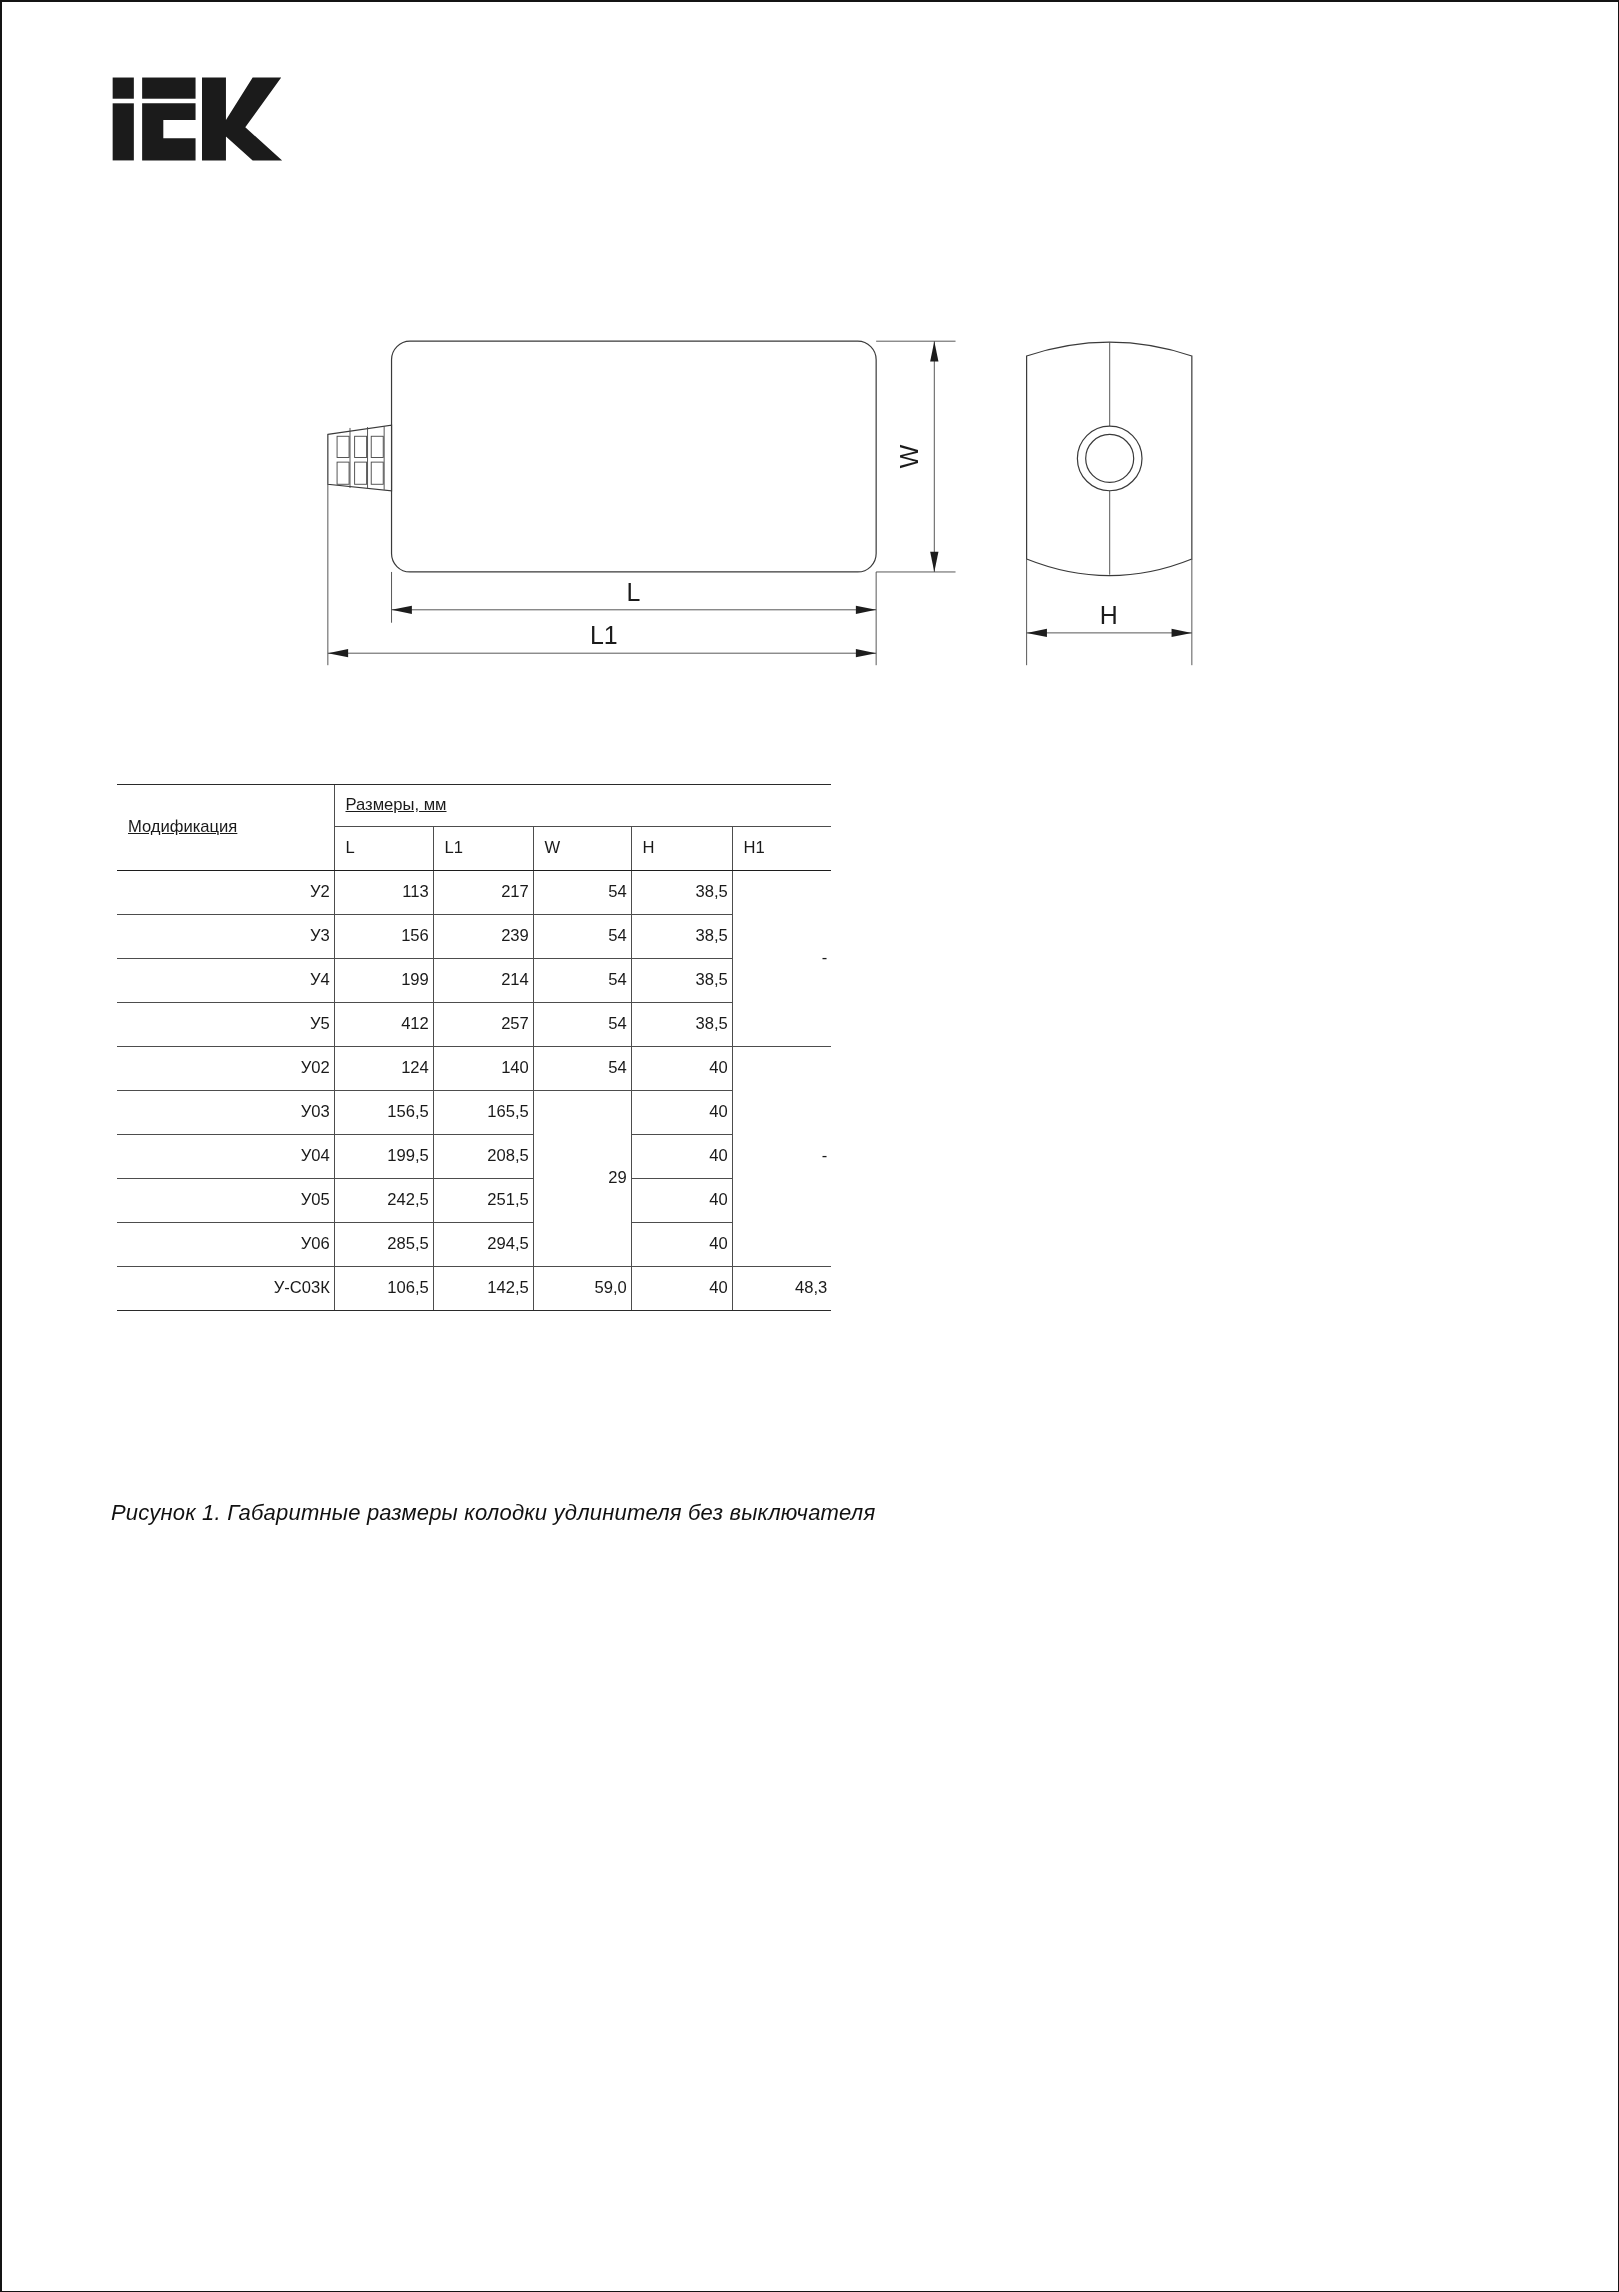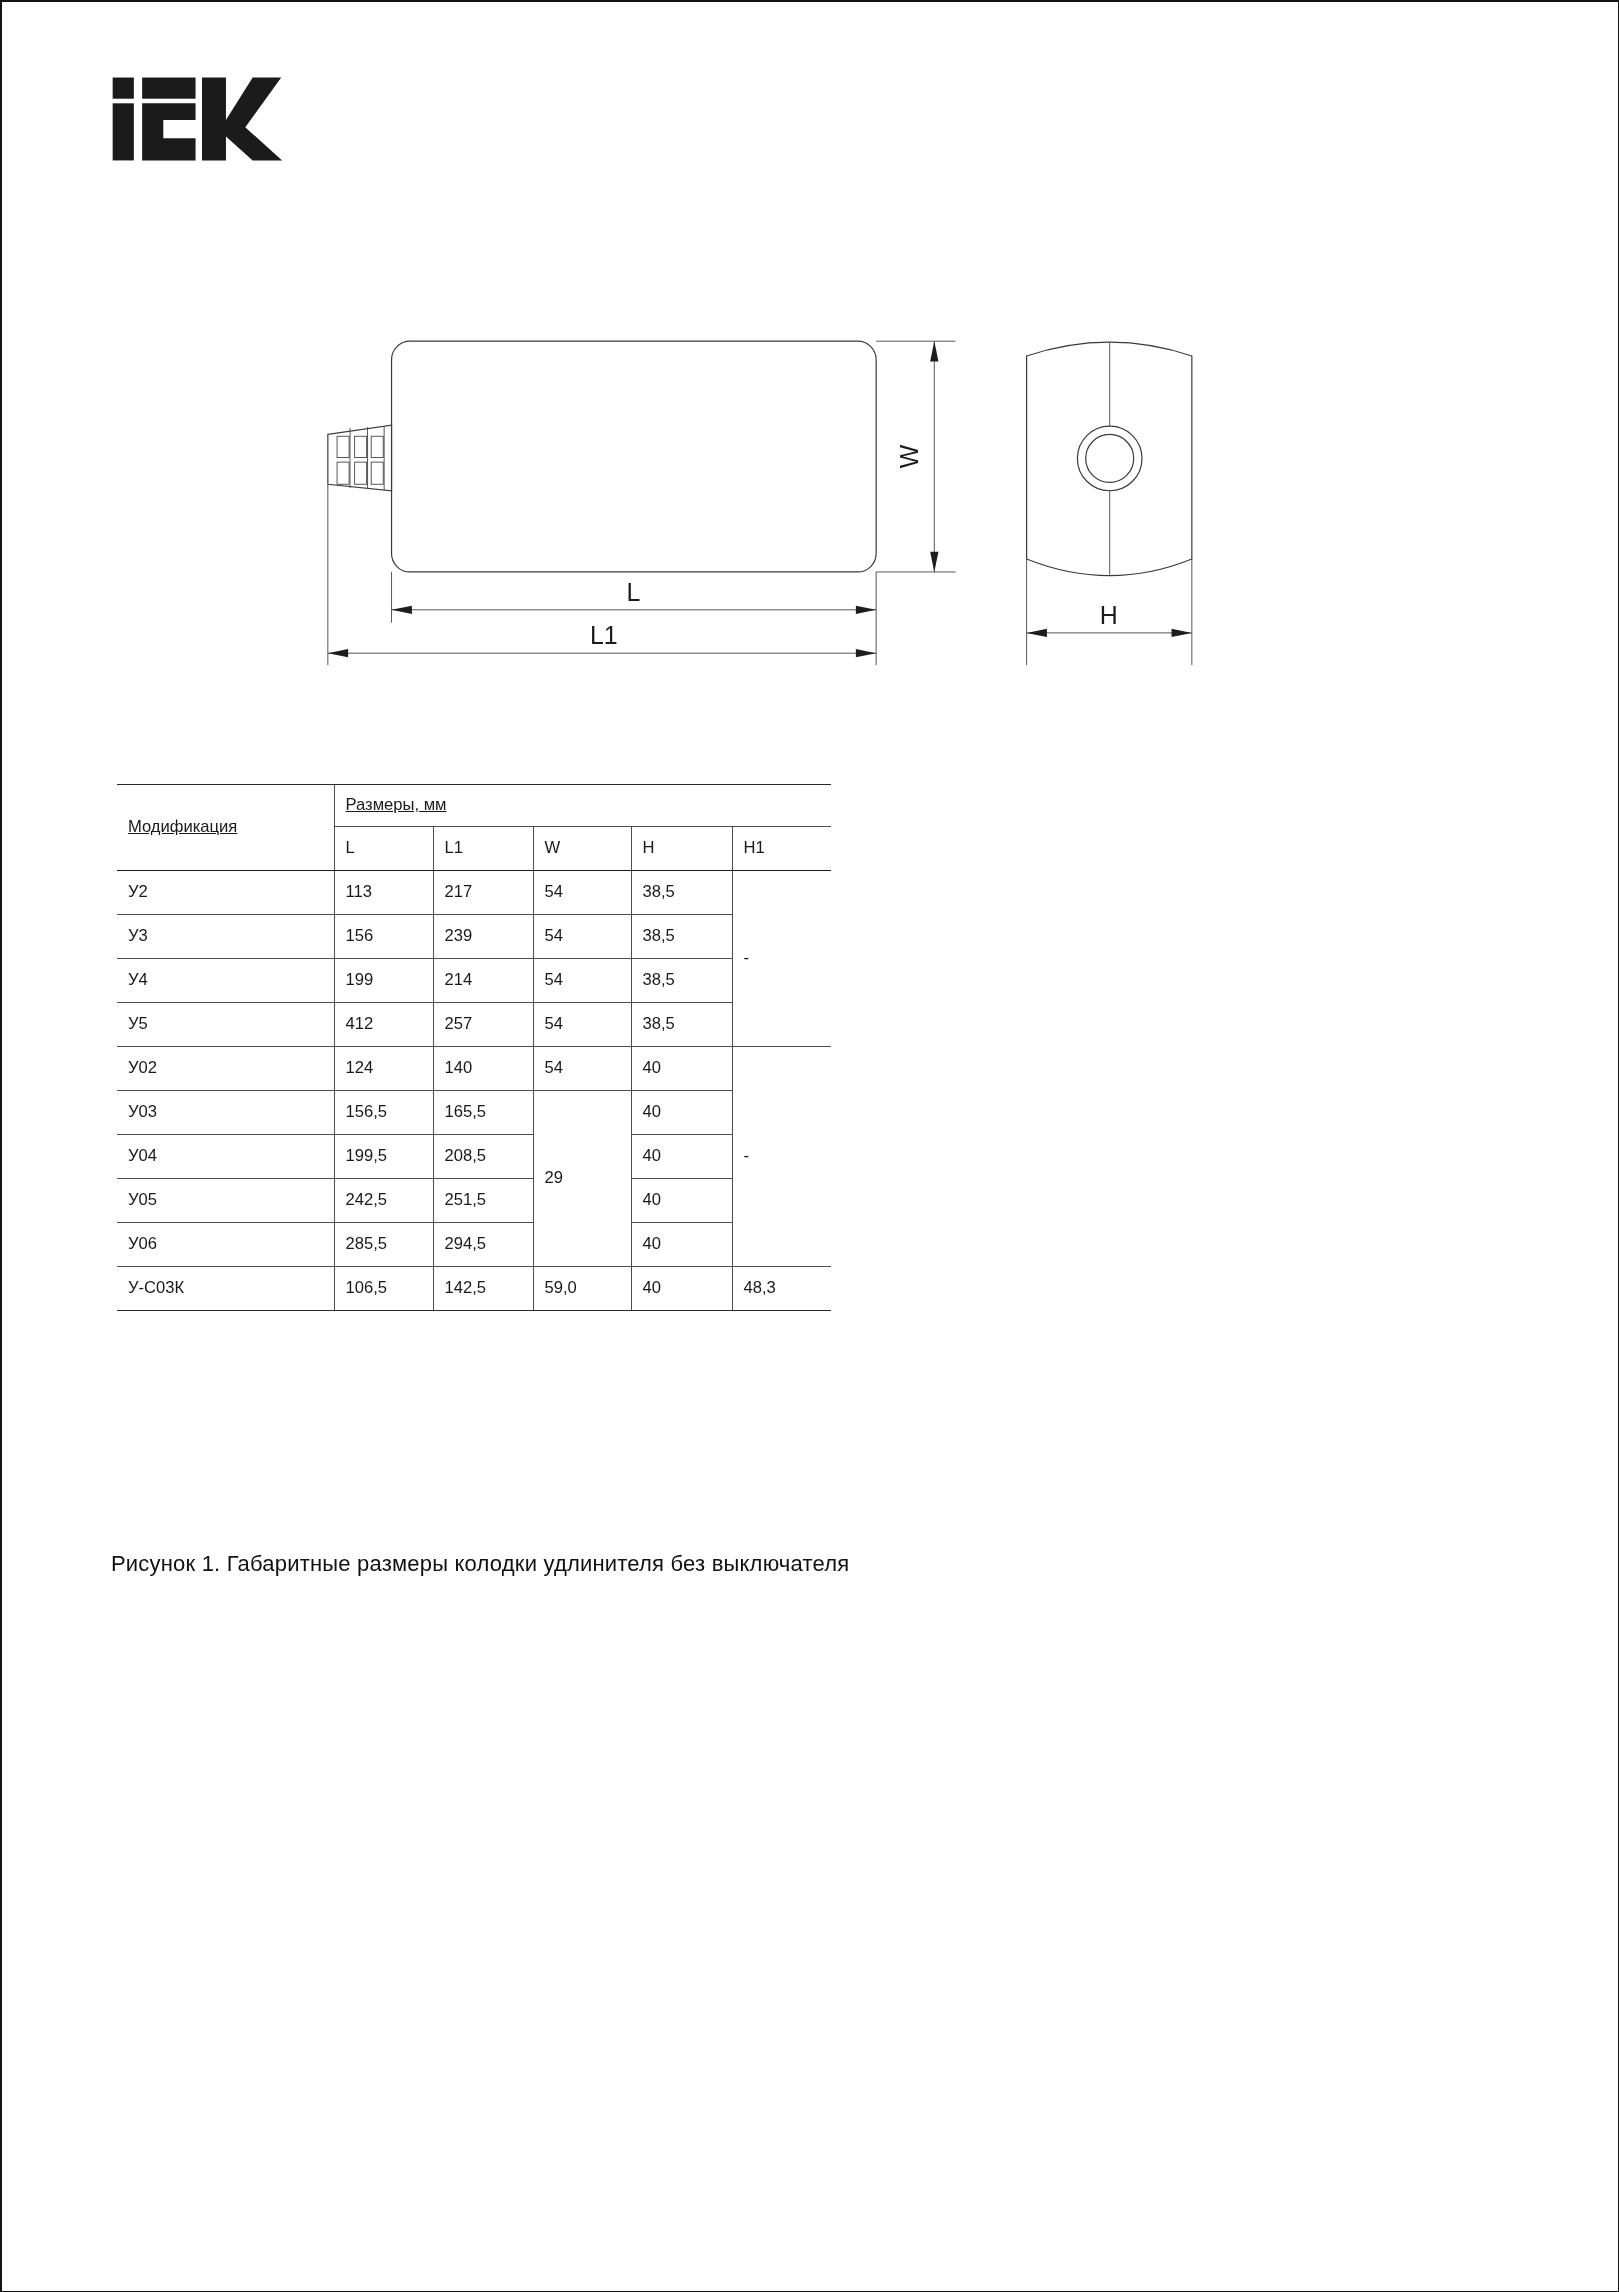--- a/index.html
+++ b/index.html
@@ -29,28 +29,28 @@
   table.dims td{
     font-size:16.6px;line-height:1.1;
     padding:0 3.7px 0 11px;height:43px;
     vertical-align:middle;white-space:nowrap;
   }
   td.bl{border-left:0.9px solid #4d4d4d;}
   tr.hrow1 td{border-top:1.8px solid #2a2a2a;height:41px;text-decoration:underline;}
   td.c-mod{vertical-align:top;padding-top:12px;border-bottom:1.8px solid #1c1c1c;}
   td.c-group{border-bottom:0.9px solid #4d4d4d;}
   tr.hrow2 td{border-bottom:1.8px solid #1c1c1c;height:43px;}
-  tr.drow td{border-top:0.9px solid #4d4d4d;}
+  tr.drow td{border-top:0.9px solid #4d4d4d;text-align:right;}
   tr.drow.first td{border-top:none;}
   tr.last td{border-bottom:1.8px solid #2a2a2a;}
   td.vtop{vertical-align:top;padding-top:12px;}
   
   .caption{
-    position:absolute;left:109px;top:1549px;
-    font-size:22px;color:#111;letter-spacing:0.2px;
+    position:absolute;left:109px;top:1498px;
+    font-size:22px;color:#111;letter-spacing:0.2px;font-style:italic;
   }
 </style>
 </head>
 <body>
 
 <div class="page">
 
   <svg class="logo-svg" width="295" height="175" viewBox="0 0 320 190" role="img" aria-label="IEK">
     <g fill="#1b1b1b">
       <rect x="120" y="82" width="23" height="23"></rect>

